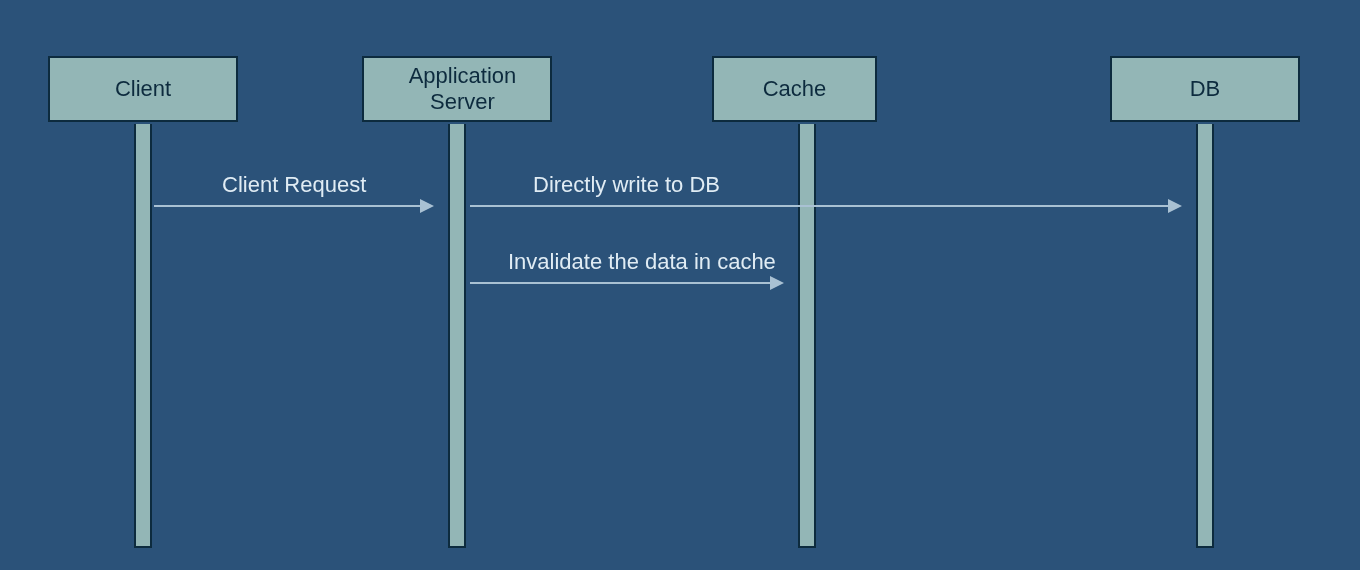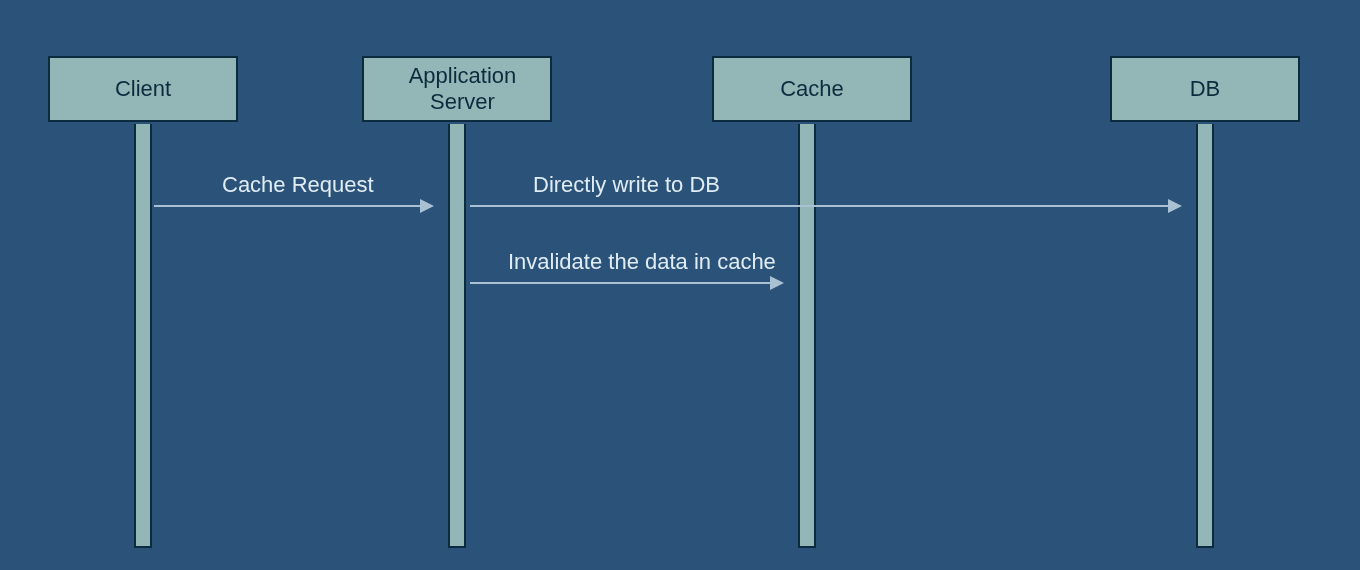--- a/index.html
+++ b/index.html
@@ -71,30 +71,30 @@
   <span>Client</span>
 </div>
 <div class="lifeline" style="left:134px;"></div>
 
 <div class="actor-box" style="left:362px; top:56px; width:190px; height:66px;">
   <span style="white-space:pre-line;margin-left:11px;">Application
 Server</span>
 </div>
 <div class="lifeline" style="left:448px;"></div>
 
-<div class="actor-box" style="left:712px; top:56px; width:200px; height:66px;">
+<div class="actor-box" style="left:712px; top:56px; width:165px; height:66px;">
   <span>Cache</span>
 </div>
 <div class="lifeline" style="left:798px;"></div>
 
 <div class="actor-box" style="left:1110px; top:56px; width:190px; height:66px;justify-content:center;">
   <span>DB</span>
 </div>
 <div class="lifeline" style="left:1196px;"></div>
 
-<div class="message-label" style="left:222px; top:172px;">Cache Request</div>
+<div class="message-label" style="left:222px; top:172px;">Client Request</div>
 <div class="arrow" style="left:154px; top:205px; width:278px;"></div>
 
 <div class="message-label" style="left:533px; top:172px;">Directly write to DB</div>
 <div class="arrow" style="left:470px; top:205px; width:710px;"></div>
 
 <div class="message-label" style="left:508px; top:249px;">Invalidate the data in cache</div>
 <div class="arrow" style="left:470px; top:282px; width:312px;"></div>
 
 </body></html>

